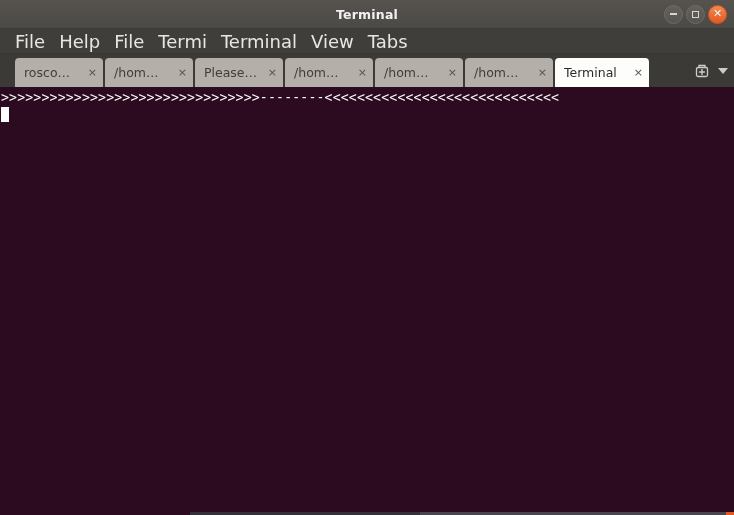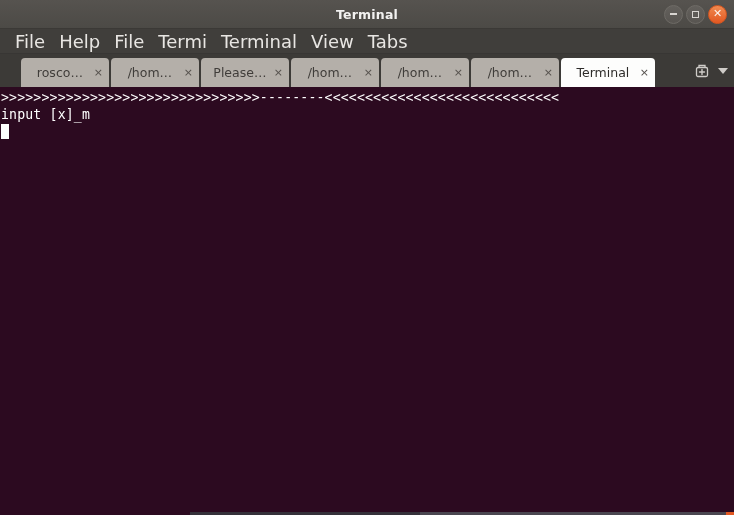--- a/index.html
+++ b/index.html
@@ -107,23 +107,22 @@
     white-space: nowrap;
   }
 
   
   #tabbar {
     height: 33px;
     min-height: 33px;
     background: #3c3a37;
     display: flex;
     align-items: flex-end;
-    padding-left: 21px;
+    padding-left: 15px;
     box-sizing: border-box;
-    text-align: center;
   }
   #tabs {
     display: flex;
     align-items: flex-end;
     flex: 1;
     min-width: 0;
     overflow: hidden;
   }
   .tab {
     height: 29px;
@@ -301,21 +300,20 @@
           <path d="M5 4.5 L5 2.5 L11 2.5 L11 4.5" fill="none" stroke="#cfccc8" stroke-width="1.3"></path>
           <path d="M8 6.5 L8 11.5 M5.5 9 L10.5 9" stroke="#cfccc8" stroke-width="1.4" stroke-linecap="round"></path>
         </svg>
       </span>
       <span id="tabbar-dropdown"></span>
     </div>
   </div>
 
   <div id="terminal">
     <div class="term-line">&gt;&gt;&gt;&gt;&gt;&gt;&gt;&gt;&gt;&gt;&gt;&gt;&gt;&gt;&gt;&gt;&gt;&gt;&gt;&gt;&gt;&gt;&gt;&gt;&gt;&gt;&gt;&gt;&gt;&gt;&gt;&gt;--------&lt;&lt;&lt;&lt;&lt;&lt;&lt;&lt;&lt;&lt;&lt;&lt;&lt;&lt;&lt;&lt;&lt;&lt;&lt;&lt;&lt;&lt;&lt;&lt;&lt;&lt;&lt;&lt;&lt;</div>
-    <div class="term-line">input [x]_m</div>
     <div id="cursor-line">
       <span id="cursor-block"></span>
     </div>
 
     <div id="bottom-sliver">
       <div class="sliver-seg" style="width:190px;background:#2c0a20;"></div>
       <div class="sliver-seg" style="width:230px;background:#35313a;"></div>
       <div class="sliver-seg" style="width:306px;background:#4a4650;"></div>
       <div class="sliver-seg" style="width:8px;background:#e25822;"></div>
     </div>

